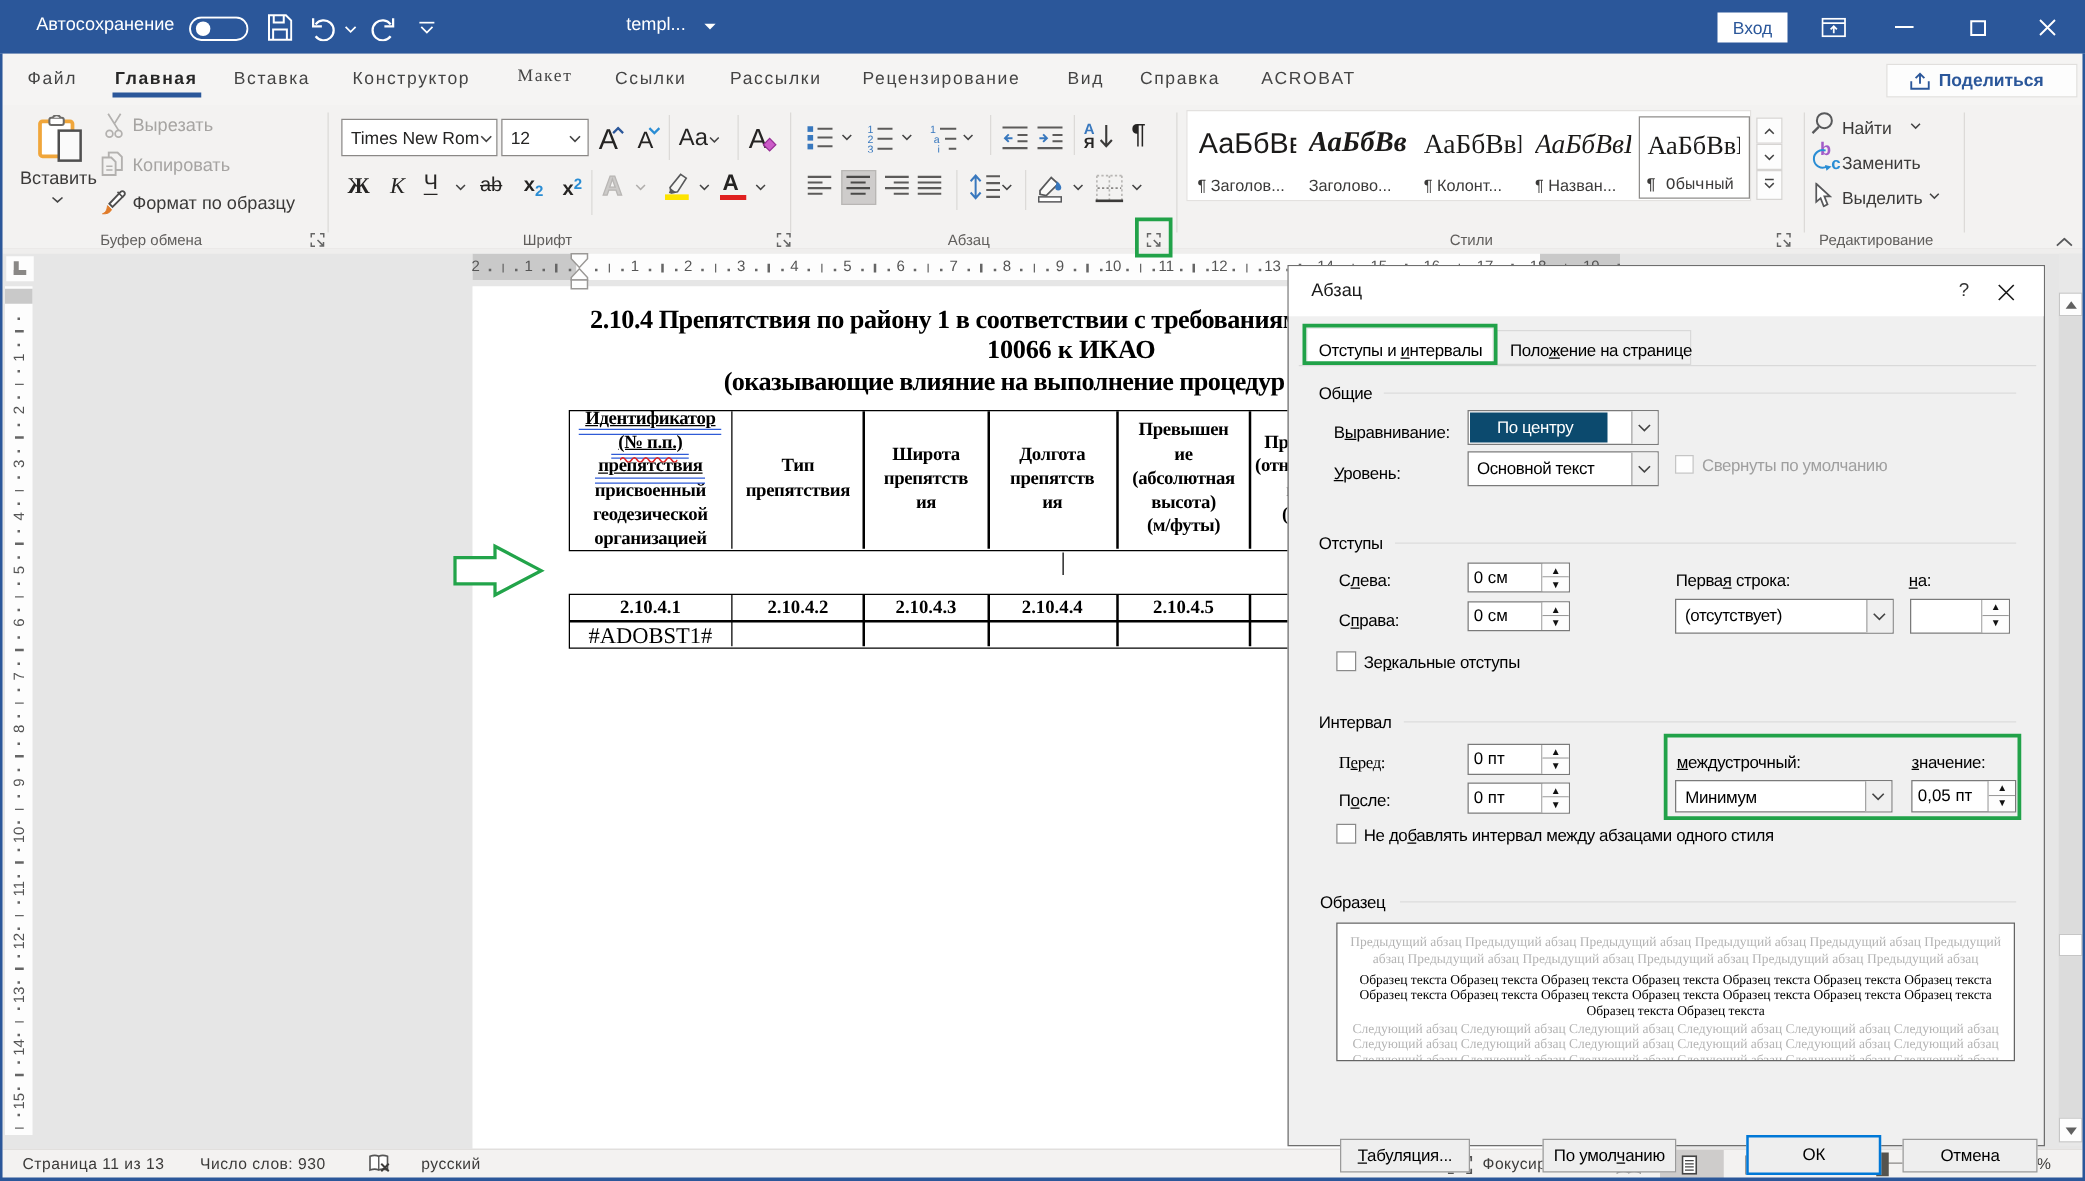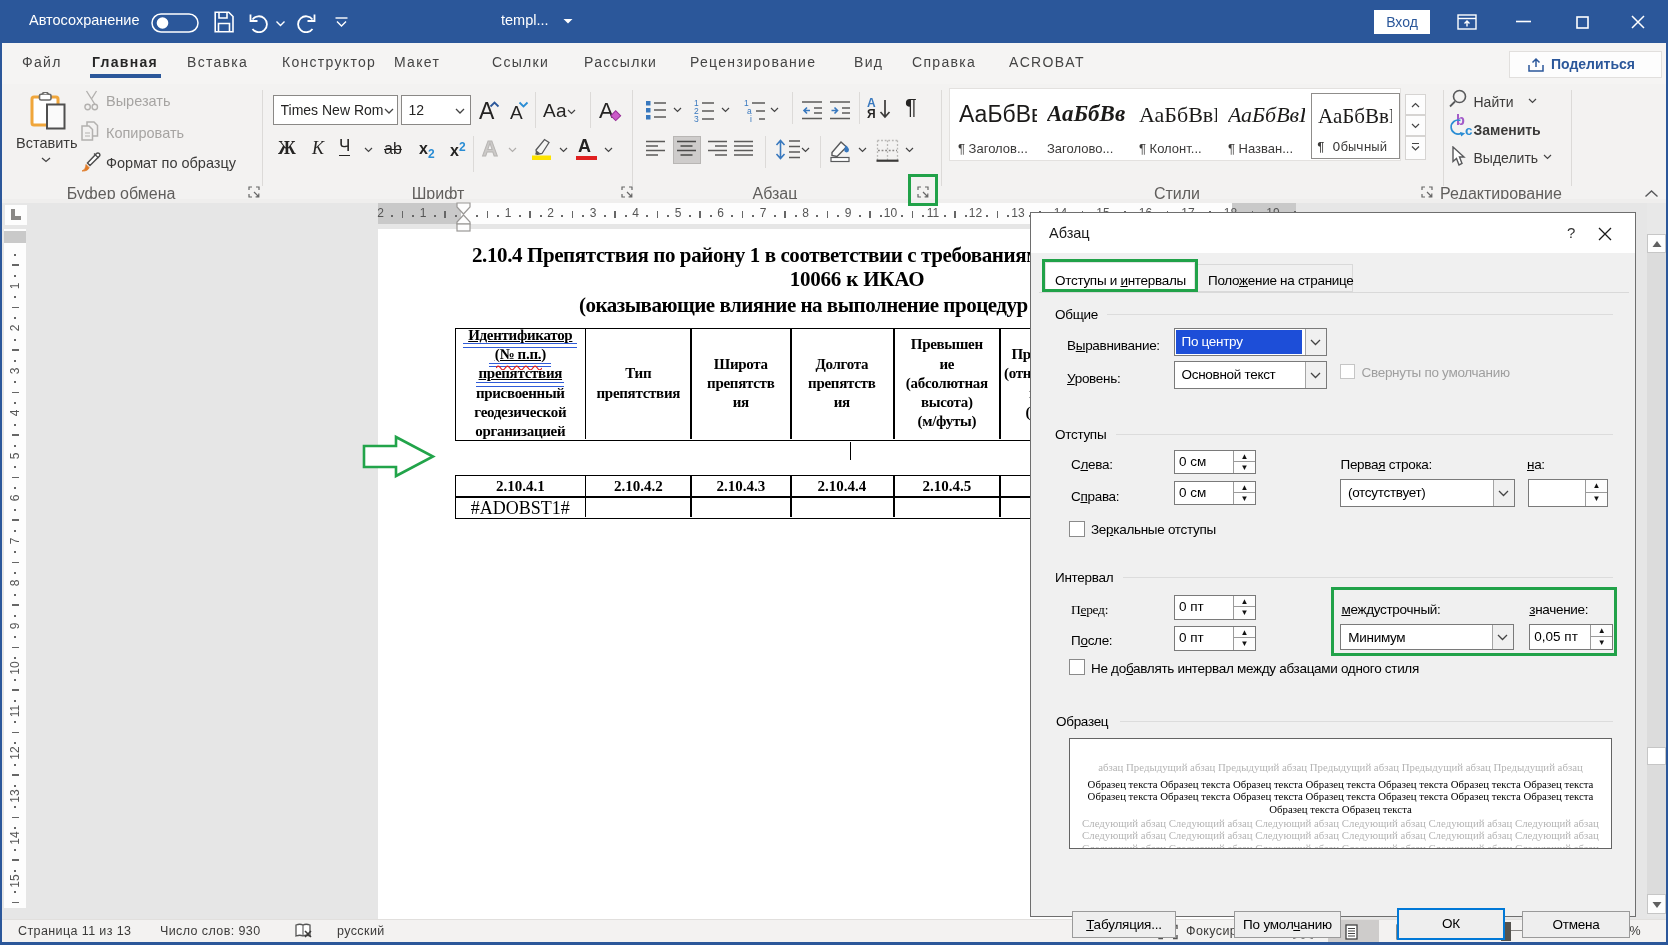--- a/index.html
+++ b/index.html
@@ -10,21 +10,21 @@
 #titlebar .wt{color:#fff;font-size:14.5px;}
 #searchbox{left:718px;top:5px;width:449px;height:33px;background:#a6b6d1;}
 
 #tabrow{left:2px;top:43px;width:1664px;height:41px;background:#f5f4f3;}
 .tab{position:absolute;top:11px;font-size:14px;letter-spacing:1.3px;color:#444;}
 .tabact{font-weight:bold;color:#262626;}
 #tabunderline{left:88px;top:31px;width:71px;height:4px;background:#2b579a;}
 
 #ribbon{left:2px;top:84px;width:1664px;height:115px;background:#f3f2f1;border-bottom:1px solid #d6d4d2;}
 .gsep{position:absolute;top:6px;width:1px;height:96px;background:#dcdad8;}
-.glabel{position:absolute;top:101px;font-size:16px;color:#605e5c;width:200px;text-align:center;}
+.glabel{position:absolute;top:101px;font-size:12px;color:#605e5c;width:200px;text-align:center;}
 .glaunch{position:absolute;top:102px;width:12px;height:12px;}
 .btxt{position:absolute;font-size:13.5px;color:#3b3a39;}
 .gtxt{position:absolute;font-size:13.5px;color:#a6a4a2;}
 
 #docarea{left:2px;top:199px;width:1664px;height:720px;background:#e6e6e6;overflow:hidden;}
 #page{position:absolute;left:376px;top:30px;width:918px;height:690px;background:#fff;}
 .serif{font-family:"Liberation Serif",serif;}
 .hcell{position:absolute;height:110px;display:flex;align-items:center;justify-content:center;text-align:center;font-size:15px;font-weight:bold;line-height:19.3px;color:#000;letter-spacing:-0.3px;}
 .uu{text-decoration:underline;}
 .bl2{position:absolute;height:4.6px;border-top:1.6px solid #2f5bd7;border-bottom:1.6px solid #2f5bd7;box-sizing:border-box;}
@@ -94,21 +94,21 @@
     </svg>
   <svg class="ab" style="left:1631px;top:15px;" width="14" height="14" viewBox="0 0 14 14">
       <path d="M1 1 L13 13 M13 1 L1 13" stroke="#fff" stroke-width="1.5"></path>
     </svg>
 </div>
 <div class="ab" id="tabrow">
   <div class="tab" style="left:20px;">Файл</div>
   <div class="tab tabact" style="left:90px;">Главная</div>
   <div class="tab" style="left:185px;">Вставка</div>
   <div class="tab" style="left:280px;">Конструктор</div>
-  <div class="tab" style="left:392px;">Макет</div>
+  <div class="tab" style="left:412px;font-family:Liberation Serif, serif;">Макет</div>
   <div class="tab" style="left:490px;">Ссылки</div>
   <div class="tab" style="left:582px;">Рассылки</div>
   <div class="tab" style="left:688px;">Рецензирование</div>
   <div class="tab" style="left:852px;">Вид</div>
   <div class="tab" style="left:910px;">Справка</div>
   <div class="tab" style="left:1007px;">ACROBAT</div>
   <div class="ab" id="tabunderline"></div>
   <div class="ab" style="left:1507px;top:8px;width:153px;height:27px;background:#fdfdfd;border:1px solid #e1dfdd;box-sizing:border-box;">
     <svg class="ab" style="left:17px;top:5px;" width="18" height="16" viewBox="0 0 18 16">
       <path d="M2 8 v6 h14 v-6" fill="none" stroke="#2b579a" stroke-width="1.5"></path>
@@ -380,21 +380,21 @@
   <div class="btxt" style="left:1471.5px;top:10px;font-size:14px;">Найти</div>
   <svg class="ab" style="left:1526px;top:14px;" width="9" height="6" viewBox="0 0 9 6">
       <path d="M1 1 l3.5 3.5 3.5-3.5" fill="none" stroke="#444" stroke-width="1.2"></path>
     </svg>
   <div class="ab" style="left:1454px;top:28px;font-size:14.5px;font-weight:bold;color:#a35bc8;">b</div>
   <div class="ab" style="left:1463px;top:39px;font-size:13.5px;font-weight:bold;color:#2a8dd4;">c</div>
   <svg class="ab" style="left:1446px;top:34px;" width="20" height="20" viewBox="0 0 20 20">
     <path d="M12.5 2.5 A7 7 0 1 0 13.5 15.2" fill="none" stroke="#2a8dd4" stroke-width="1.6"></path>
     <path d="M12 14 l5.2 1.2 -4 3.4z" fill="#2a8dd4"></path>
   </svg>
-  <div class="btxt" style="left:1471.5px;top:38px;font-size:14px;font-weight:bold;">Заменить</div>
+  <div class="btxt" style="left:1471.5px;top:38px;font-size:14px;">Заменить</div>
   <svg class="ab" style="left:1449px;top:62px;" width="15" height="20" viewBox="0 0 15 20">
     <path d="M2 1 L13 11 H8.5 L11 17.5 8 19 5.5 12.5 2 15.5z" fill="#fff" stroke="#58595b" stroke-width="1.4"></path>
   </svg>
   <div class="btxt" style="left:1471.5px;top:66px;font-size:14px;">Выделить</div>
   <svg class="ab" style="left:1541px;top:70px;" width="9" height="6" viewBox="0 0 9 6">
       <path d="M1 1 l3.5 3.5 3.5-3.5" fill="none" stroke="#444" stroke-width="1.2"></path>
     </svg>
   <div class="glabel" style="left:1399px;width:200px;">Редактирование</div>
   <div class="gsep" style="left:1569px;"></div>
   <svg class="ab" style="left:1642px;top:106px;" width="15" height="8" viewBox="0 0 15 8">
@@ -701,21 +701,21 @@
   <div class="ab" style="left:166px;top:51px;width:156px;height:28px;background:#f0f0f0;border:1px solid #d9d9d9;box-sizing:border-box;"></div>
   <div class="ab" style="left:14.4px;top:49.2px;width:149.2px;height:30px;background:#fff;border:1px solid #e3e3e3;border-bottom:none;box-sizing:border-box;"></div>
   <div class="dlbl" style="left:24px;top:59.5px;">Отступы и <u>и</u>нтервалы</div>
   <div class="dlbl" style="left:177px;top:60px;">Поло<u>ж</u>ение на странице</div>
   <div class="ab" style="left:11.4px;top:46.2px;width:155.2px;height:33.2px;border:3px solid #21a249;box-sizing:border-box;"></div>
 
   <div class="dlbl" style="left:24px;top:94px;">Общие</div>
   <div class="grpline" style="left:76px;top:101px;width:506px;"></div>
   <div class="dlbl" style="left:36px;top:125px;">В<u>ы</u>равнивание:</div>
   <div class="combo" style="left:142.5px;top:114.5px;width:153.5px;height:28px;">
-    <div class="ab" style="left:1px;top:1px;width:126px;height:24px;background:#1d4ed8;color:#fff;font-size:14px;padding:4px 0 0 6px;box-sizing:border-box;font-size:13.5px;letter-spacing:-0.3px;">По центру</div>
+    <div class="ab" style="left:1px;top:1px;width:110px;height:24px;background:#0c4a6e;color:#fff;font-size:14px;padding:4px 0 0 22px;box-sizing:border-box;font-size:13.5px;letter-spacing:-0.3px;">По центру</div>
     <div class="cbtn"><svg width="11" height="7" viewBox="0 0 11 7" style="margin:10px 0 0 4px;">
           <path d="M1 1 l4.5 4.5 L10 1" fill="none" stroke="#444" stroke-width="1.3"></path>
         </svg></div>
   </div>
   <div class="dlbl" style="left:36px;top:158px;"><u>У</u>ровень:</div>
   <div class="combo" style="left:142.5px;top:147.5px;width:153.5px;height:28px;">
     <div class="ab" style="left:7px;top:5px;font-size:13.5px;letter-spacing:-0.3px;color:#000;">Основной текст</div>
     <div class="cbtn"><svg width="11" height="7" viewBox="0 0 11 7" style="margin:10px 0 0 4px;">
           <path d="M1 1 l4.5 4.5 L10 1" fill="none" stroke="#444" stroke-width="1.3"></path>
         </svg></div>
@@ -773,20 +773,21 @@
   <div class="spin" style="left:498.3px;top:411px;width:84px;height:25.5px;">
       <div class="ab" style="left:4px;top:4px;font-size:13.5px;">0,05 пт</div>
       <div class="spinbtns"></div>
     </div>
   <div class="ab" style="left:38px;top:446px;width:16px;height:16px;background:#fff;border:1px solid #8a8a8a;box-sizing:border-box;"></div>
   <div class="dlbl" style="left:60px;top:447.5px;">Не до<u>б</u>авлять интервал между абзацами одного стиля</div>
 
   <div class="dlbl" style="left:25px;top:501px;">Образец</div>
   <div class="grpline" style="left:89px;top:508px;width:493px;"></div>
   <div class="ab" style="left:38px;top:525px;width:543px;height:111px;background:#fff;border:1px solid #646464;box-sizing:border-box;overflow:hidden;">
+    <div class="pvg" style="top:9px;">Предыдущий абзац Предыдущий абзац Предыдущий абзац Предыдущий абзац Предыдущий абзац Предыдущий</div>
     <div class="pvg" style="top:21.5px;">абзац Предыдущий абзац Предыдущий абзац Предыдущий абзац Предыдущий абзац Предыдущий абзац</div>
     <div class="pvb" style="top:38.5px;">Образец текста Образец текста Образец текста Образец текста Образец текста Образец текста Образец текста</div>
     <div class="pvb" style="top:51px;">Образец текста Образец текста Образец текста Образец текста Образец текста Образец текста Образец текста</div>
     <div class="pvb" style="top:63.5px;">Образец текста Образец текста</div>
     <div class="pvg" style="top:77.5px;">Следующий абзац Следующий абзац Следующий абзац Следующий абзац Следующий абзац Следующий абзац</div>
     <div class="pvg" style="top:90px;">Следующий абзац Следующий абзац Следующий абзац Следующий абзац Следующий абзац Следующий абзац</div>
     <div class="pvg" style="top:102.5px;">Следующий абзац Следующий абзац Следующий абзац Следующий абзац Следующий абзац Следующий абзац</div>
   </div>
 
   <div class="btn" style="left:41px;top:664px;width:104px;height:27px;line-height:25px;"><u>Т</u>абуляция...</div>

